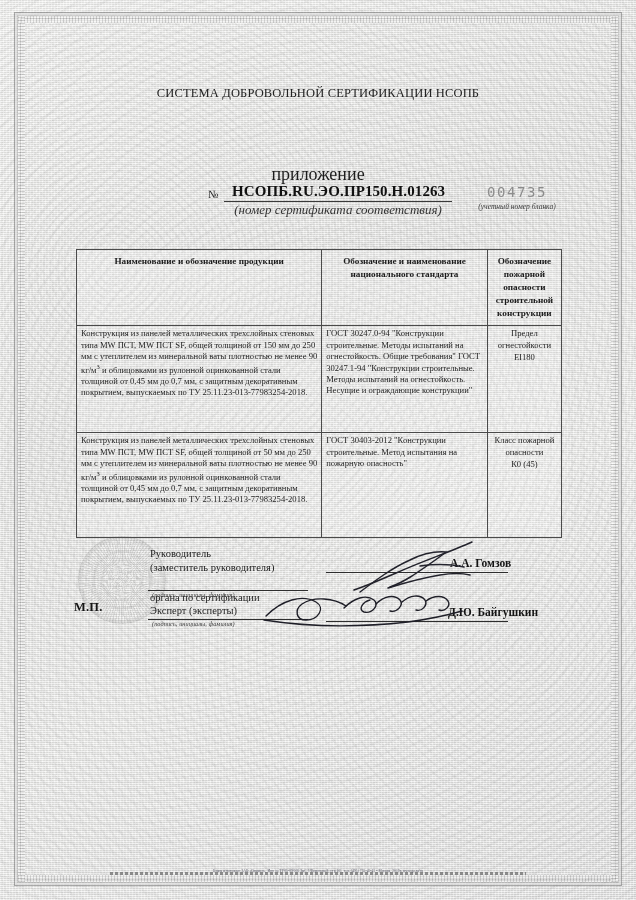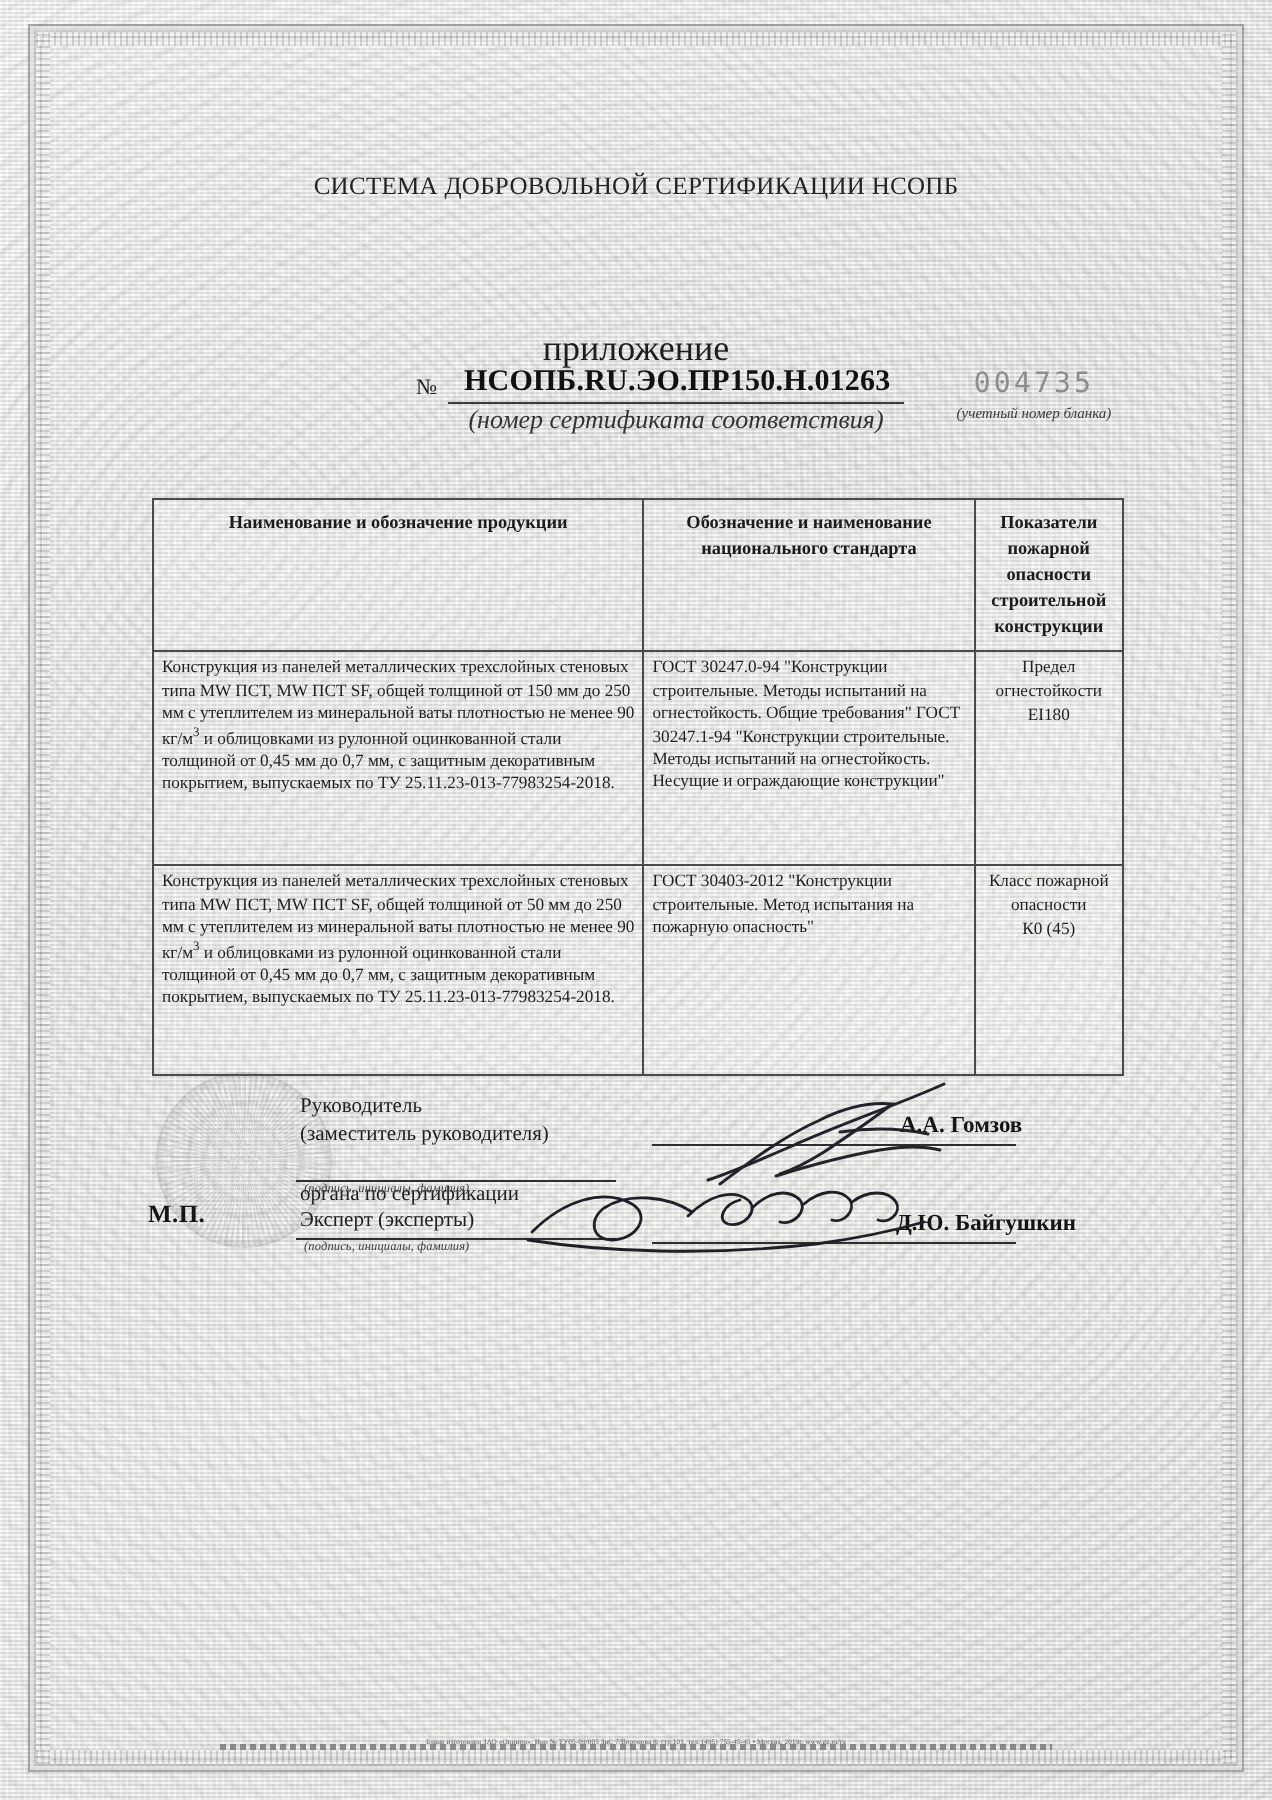--- a/index.html
+++ b/index.html
@@ -225,21 +225,21 @@
 
   <table class="cert">
     <thead>
       <tr>
         <th class="c1">Наименование и обозначение продукции</th>
         <th class="c2">
           <div>Обозначение и наименование</div>
           <div>национального стандарта</div>
         </th>
         <th class="c3">
-          <div>Показатели</div>
+          <div>Обозначение</div>
           <div>пожарной</div>
           <div>опасности</div>
           <div>строительной</div>
           <div>конструкции</div>
         </th>
       </tr>
     </thead>
     <tbody>
       <tr>
         <td class="prod rowpad-1">

